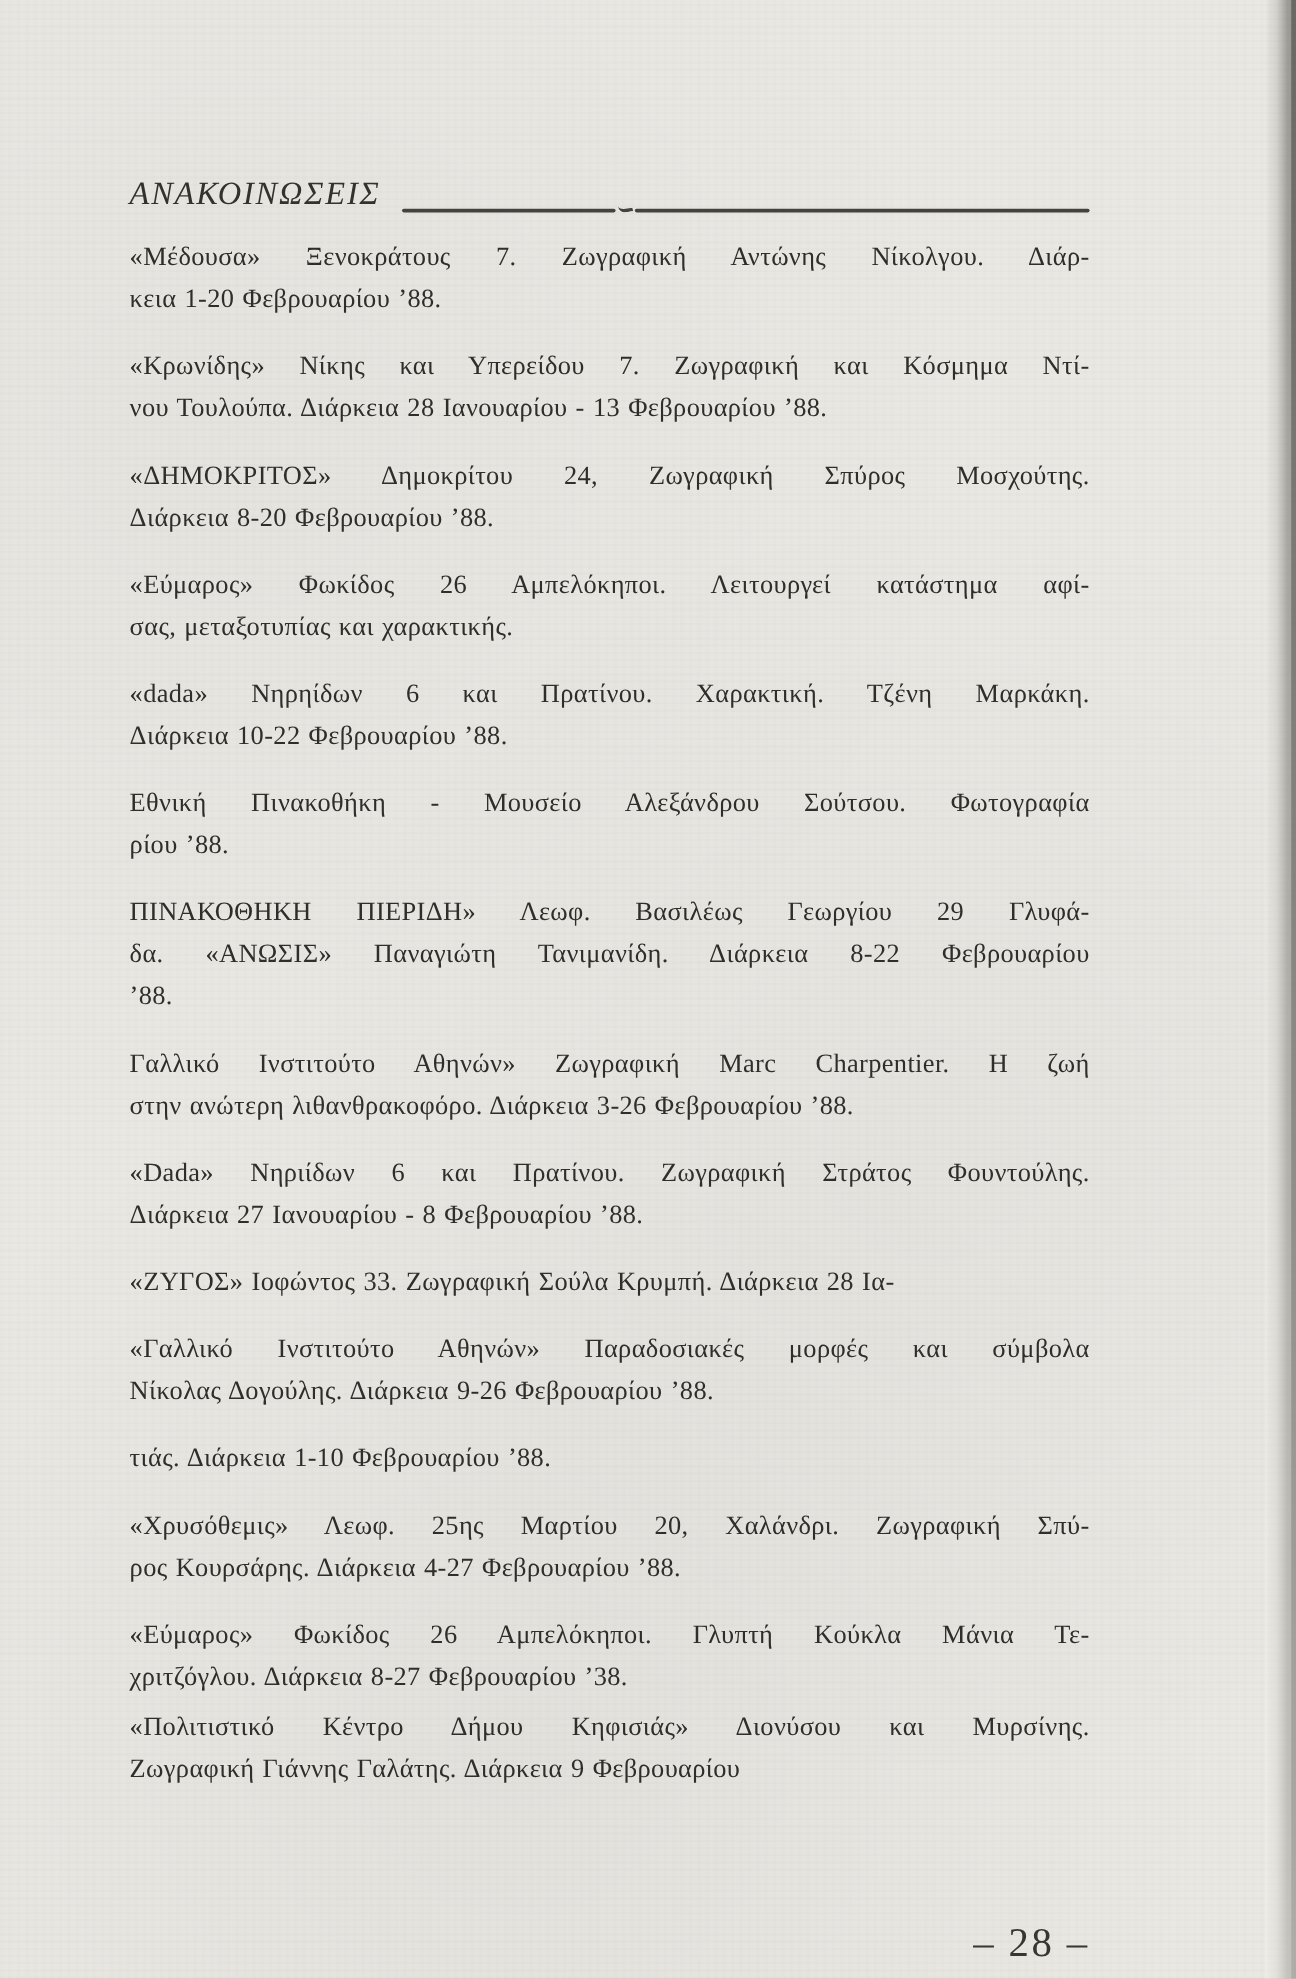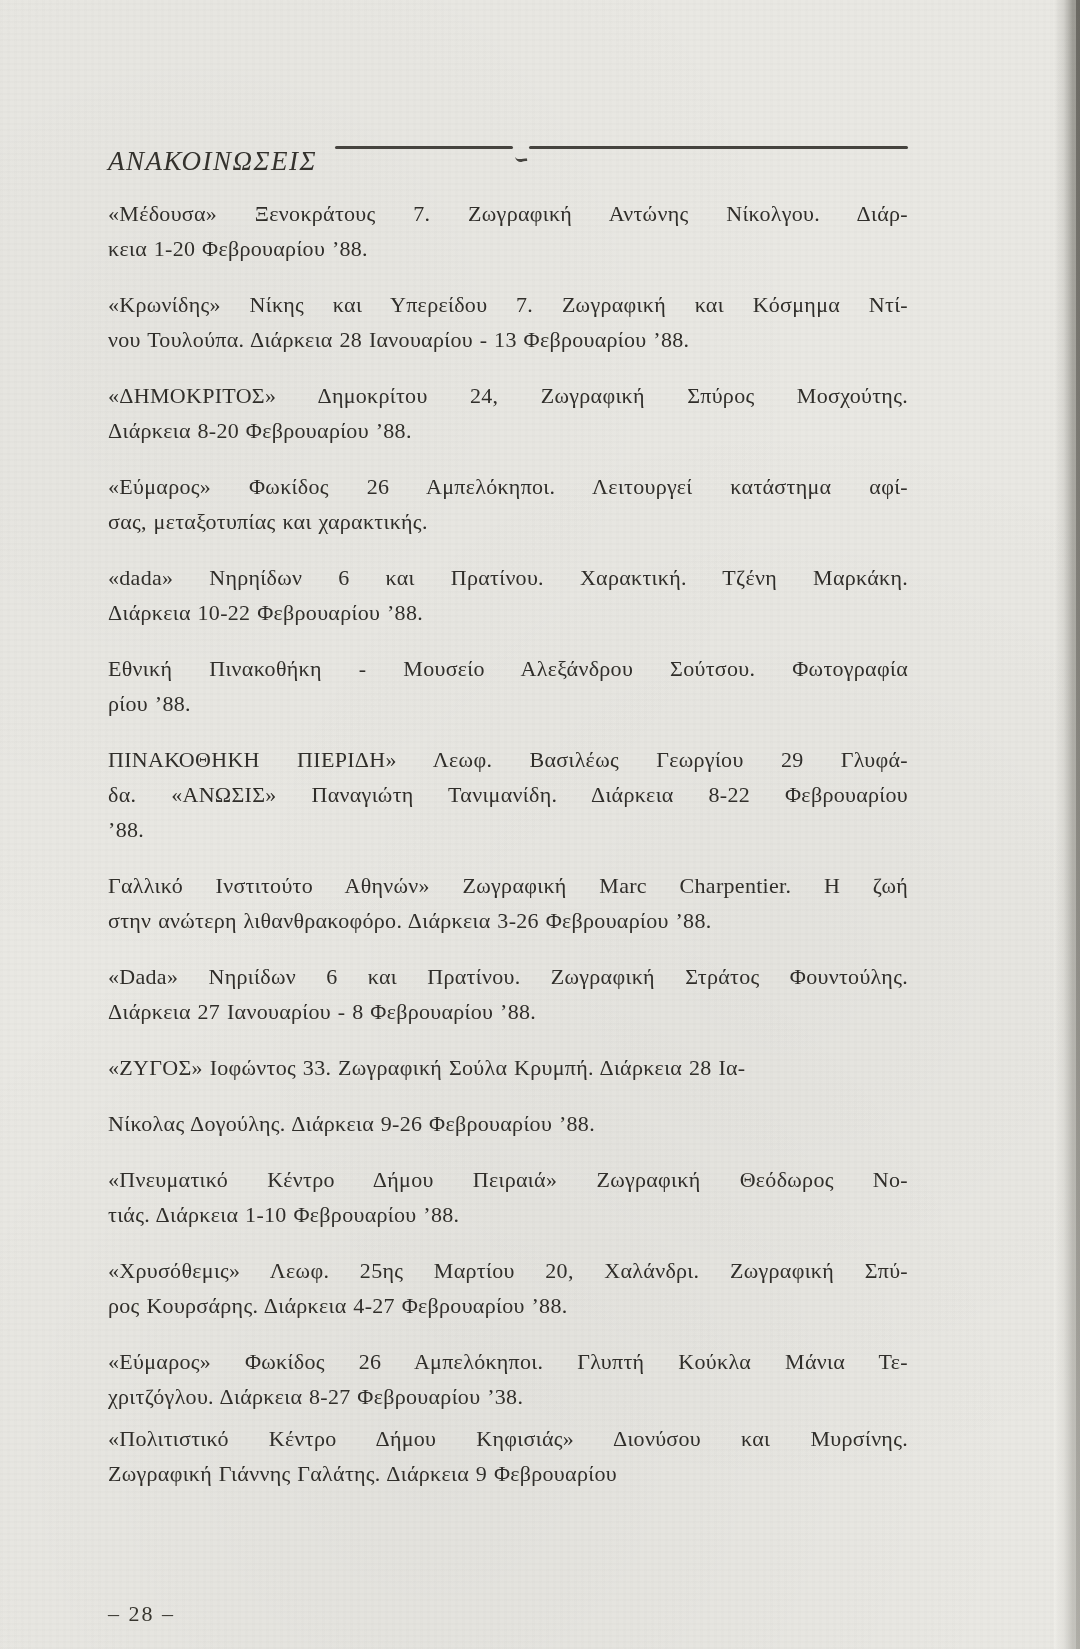--- a/index.html
+++ b/index.html
@@ -43,21 +43,21 @@
     background: linear-gradient(to bottom, rgba(70,68,62,0.55), rgba(120,118,110,0.25));
   }
 
   
   .header {
     position: absolute;
     left: 108px;
     top: 146px;
     width: 800px;
     display: flex;
-    align-items: flex-start;
+    align-items: flex-end;
   }
   .header-title {
     font-style: italic;
     font-size: 27px;
     letter-spacing: 1.5px;
     color: #34322d;
     white-space: nowrap;
   }
   .rule-seg1 {
     height: 3px;
@@ -107,22 +107,22 @@
   .line:last-child {
     text-align-last: left;
   }
 
   
   .footer {
     position: absolute;
     left: 108px;
     top: 1601px;
     width: 800px;
-    text-align: left;
-    font-size: 22px;
+    text-align: right;
+    font-size: 34px;
     letter-spacing: 2px;
     color: #38362f;
   }
 </style>
 </head>
 <body>
 
 <div class="page">
 
   <div class="header">
@@ -168,24 +168,24 @@
         <span class="line">στην ανώτερη λιθανθρακοφόρο. Διάρκεια 3-26 Φεβρουαρίου ’88.</span>
       </p>
       <p class="para">
         <span class="line">«Dada» Νηριίδων 6 και Πρατίνου. Ζωγραφική Στράτος Φουντούλης.</span>
         <span class="line">Διάρκεια 27 Ιανουαρίου - 8 Φεβρουαρίου ’88.</span>
       </p>
       <p class="para">
         <span class="line">«ΖΥΓΟΣ» Ιοφώντος 33. Ζωγραφική Σούλα Κρυμπή. Διάρκεια 28 Ια-</span>
       </p>
       <p class="para">
+        <span class="line">«Γαλλικό Ινστιτούτο Αθηνών» Παραδοσιακές μορφές και σύμβολα</span>
         <span class="line">Νίκολας Δογούλης. Διάρκεια 9-26 Φεβρουαρίου ’88.</span>
       </p>
       <p class="para">
-        <span class="line">«Πνευματικό Κέντρο Δήμου Πειραιά» Ζωγραφική Θεόδωρος Νο-</span>
         <span class="line">τιάς. Διάρκεια 1-10 Φεβρουαρίου ’88.</span>
       </p>
       <p class="para">
         <span class="line">«Χρυσόθεμις» Λεωφ. 25ης Μαρτίου 20, Χαλάνδρι. Ζωγραφική Σπύ-</span>
         <span class="line">ρος Κουρσάρης. Διάρκεια 4-27 Φεβρουαρίου ’88.</span>
       </p>
       <p class="para">
         <span class="line">«Εύμαρος» Φωκίδος 26 Αμπελόκηποι. Γλυπτή Κούκλα Μάνια Τε-</span>
         <span class="line">χριτζόγλου. Διάρκεια 8-27 Φεβρουαρίου ’38.</span>
       </p>

